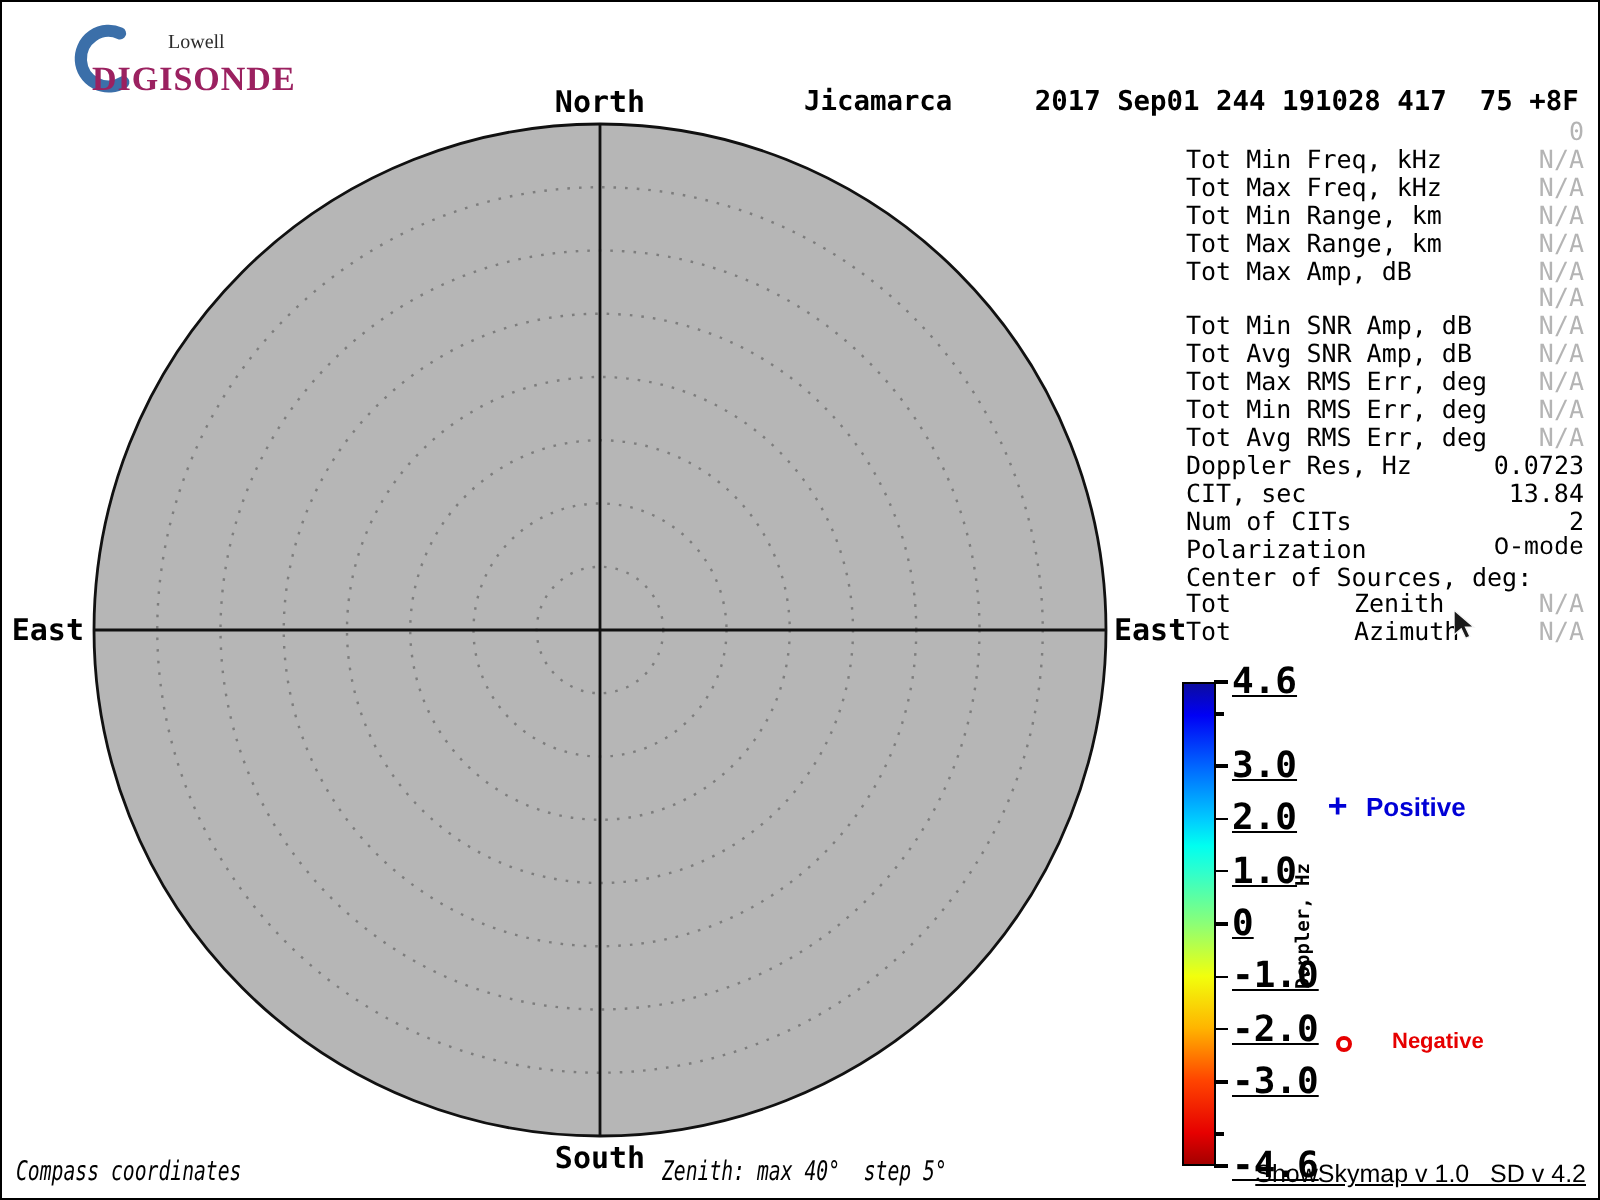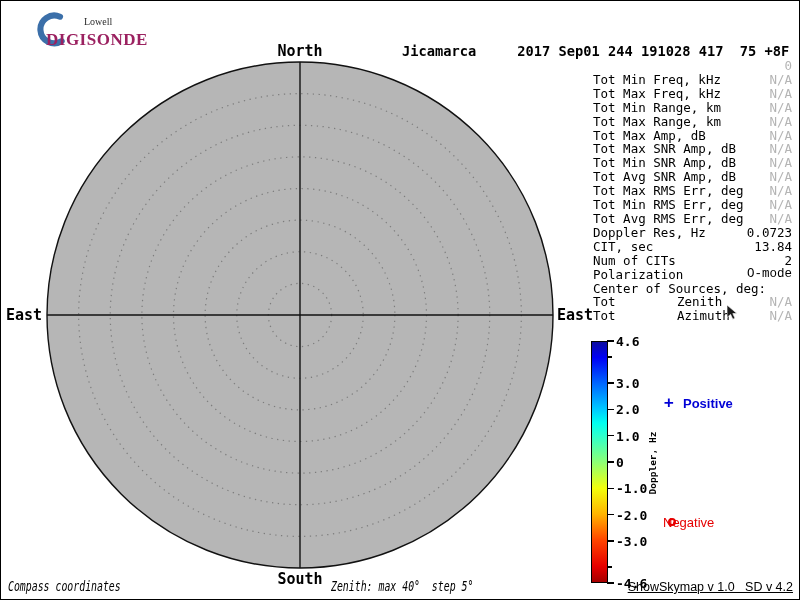--- a/index.html
+++ b/index.html
@@ -31,28 +31,28 @@
   
   #stats-panel { left:593px; top:58px; width:199px; font-size:12.5px; }
   .stat-row { position:relative; height:13.92px; }
   .stat-label { position:absolute; left:0; top:0; white-space:pre; }
   .stat-mid { position:absolute; left:84px; top:0; white-space:pre; }
   .stat-value { position:absolute; right:0; top:0; white-space:pre; }
 
   
   #colorbar-bar { left:591px; top:341px; width:17px; height:242px; border:1px solid #000; }
   .cb-tick { position:absolute; background:#000; height:1.6px; }
-  .cb-label { position:absolute; left:616px; transform:translateY(-50%); font-weight:bold; font-size:13px; white-space:pre; }
+  .cb-label { position:absolute; left:616px; transform:translateY(-50%); font-weight:bold; font-size:18px; white-space:pre;text-decoration:underline; }
   #colorbar-title { left:652px; top:463px; transform:translate(-50%,-50%) rotate(-90deg); font-weight:bold; font-size:9.5px; white-space:pre; }
 
   
   #legend-positive-symbol { left:664px; top:393px; font-weight:bold; font-size:16px; }
   #legend-positive-label { left:683px; top:396px; font-family:"Liberation Sans", sans-serif; font-weight:bold; font-size:13px; }
   #legend-negative-symbol { left:668px; top:518px; width:8px; height:8px; border-radius:50%; border:2px solid #e60000; }
-  #legend-negative-label { left:663px; top:515px; font-family:"Liberation Sans", sans-serif; font-weight:normal; font-size:13px; }
+  #legend-negative-label { left:696px; top:515px; font-family:"Liberation Sans", sans-serif; font-weight:bold; font-size:11px; }
 
   
   .footer-italic { top:578px; font-style:italic; font-size:13.5px; white-space:pre; transform:scaleX(0.73); transform-origin:left top; }
   #footer-coords { left:8px; }
   #footer-zenith { left:331px; }
   #footer-version { right:7px; top:580px; font-family:"Liberation Sans", sans-serif; font-size:12.5px; text-decoration:underline; white-space:pre; }
 
   #mouse-cursor { left:727px; top:305px; }
 </style>
 </head>
@@ -107,21 +107,20 @@
     </div>
     <div class="stat-row">
       <span class="stat-label">Tot Max Range, km</span>
       <span class="stat-value" style="color: rgb(180, 180, 180);">N/A</span>
     </div>
     <div class="stat-row">
       <span class="stat-label">Tot Max Amp, dB</span>
       <span class="stat-value" style="color: rgb(180, 180, 180);">N/A</span>
     </div>
     <div class="stat-row">
-      <span class="stat-label">Tot Max SNR Amp, dB</span>
       <span class="stat-value" style="color: rgb(180, 180, 180);">N/A</span>
     </div>
     <div class="stat-row">
       <span class="stat-label">Tot Min SNR Amp, dB</span>
       <span class="stat-value" style="color: rgb(180, 180, 180);">N/A</span>
     </div>
     <div class="stat-row">
       <span class="stat-label">Tot Avg SNR Amp, dB</span>
       <span class="stat-value" style="color: rgb(180, 180, 180);">N/A</span>
     </div>

